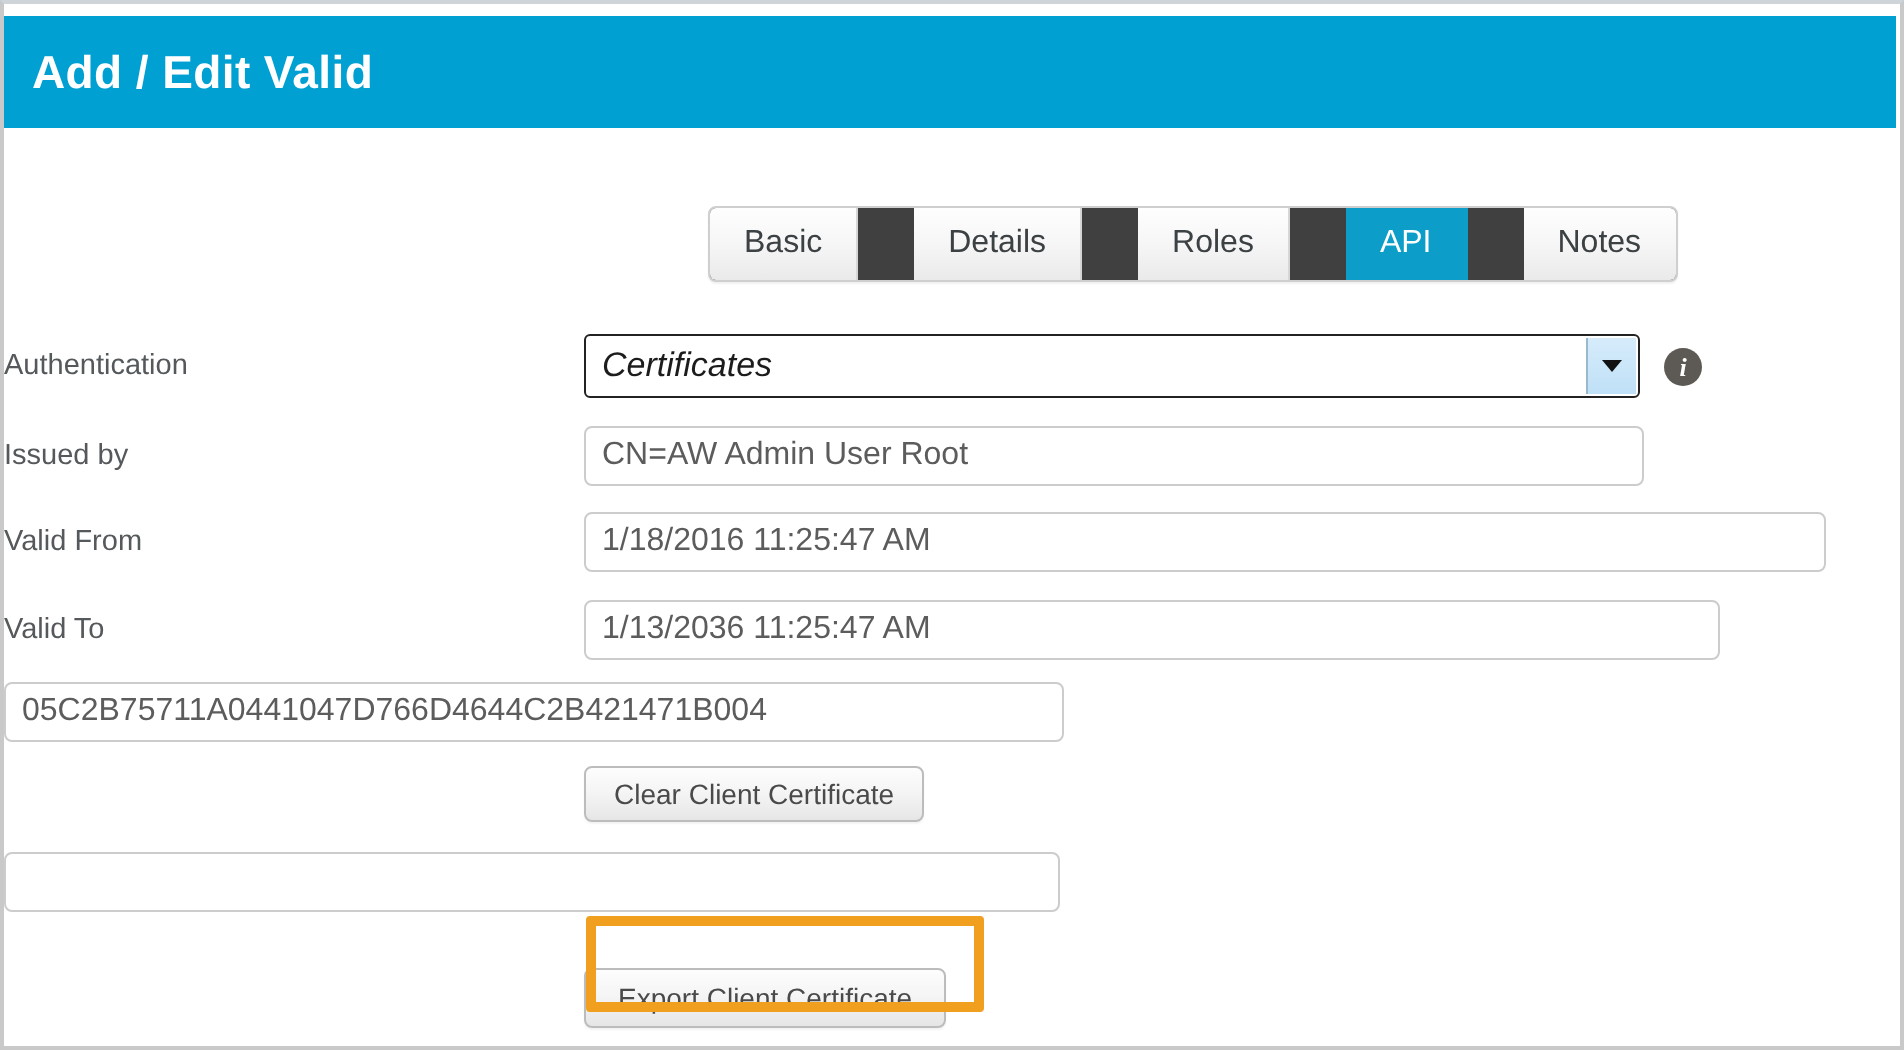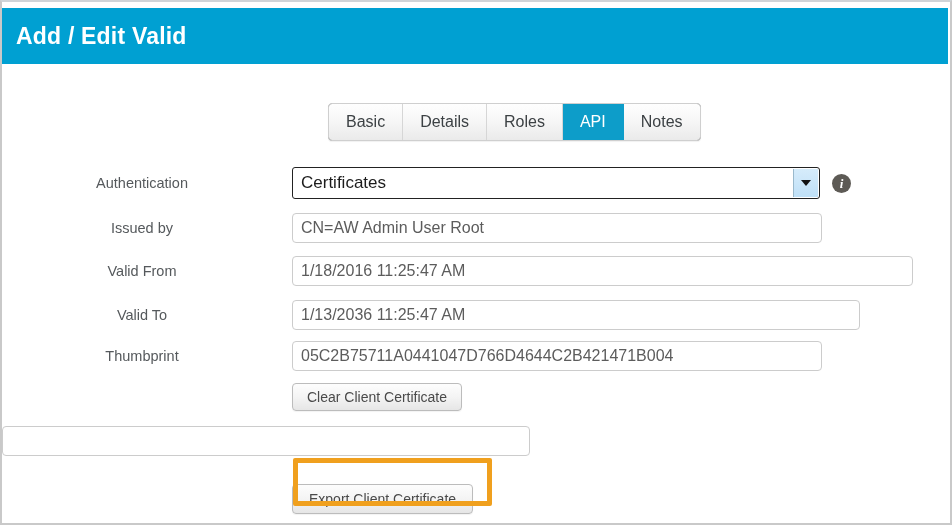--- a/index.html
+++ b/index.html
@@ -40,28 +40,29 @@
     font-size: 23px;
     font-weight: bold;
     letter-spacing: 0.2px;
     padding-left: 14px;
     white-space: nowrap;
   }
 
   
   .tabs {
     position: absolute;
-    left: 326px;
+    left: 352px;
     top: 101px;
     display: flex;
     border: 1px solid #cfcfcf;
     border-radius: 4px;
     overflow: hidden;
     background: #404040;
     box-shadow: 0 1px 1px rgba(0,0,0,0.06);
+    gap: 28px;
   }
   .tab {
     padding: 0 17px;
     height: 36px;
     line-height: 36px;
     font-size: 16px;
     color: #3c4144;
     background: linear-gradient(to bottom, #fefefe 0%, #f7f7f7 45%, #eaeaea 100%);
     border-right: 1px solid #d6d6d6;
     white-space: nowrap;
@@ -82,21 +83,21 @@
     width: 952px;
   }
   .row {
     position: relative;
     display: flex;
     align-items: center;
     margin-bottom: 0px;
   }
   .label {
     width: 290px;
-    text-align: center;
+    text-align: left;
     font-size: 14.5px;
     color: #55595c;
     padding-right: 10px;
     box-sizing: border-box;
     white-space: nowrap;
   }
   .req-star {
     color: #e02020;
     font-size: 15px;
     font-weight: bold;
@@ -120,20 +121,21 @@
   .select-wrap {
     position: relative;
     width: 528px;
     height: 32px;
     border: 1px solid #222222;
     border-radius: 3px;
     background: #ffffff;
     display: flex;
     align-items: center;
     box-sizing: border-box;
+    font-style: italic;
   }
   .select-value {
     font-size: 17px;
     color: #1c1c1c;
     padding-left: 8px;
     flex: 1;
     white-space: nowrap;
   }
   .select-arrow {
     width: 24px;
@@ -232,21 +234,20 @@
       <div class="label">Valid From</div>
       <div class="field" style="width:621px;">1/18/2016 11:25:47 AM</div>
     </div>
 
     <div class="row" style="height:43px;">
       <div class="label">Valid To</div>
       <div class="field" style="width:568px;">1/13/2036 11:25:47 AM</div>
     </div>
 
     <div class="row" style="height:40px;">
-      <div class="label">Thumbprint</div>
       <div class="field" style="width:530px;">05C2B75711A0441047D766D4644C2B421471B004</div>
     </div>
 
     <div class="row" style="height:42px;">
       <div class="label"></div>
       <div class="btn">Clear Client Certificate</div>
     </div>
 
     <div class="row" style="height:45px;">
       <div class="field" style="width:528px;"></div>

